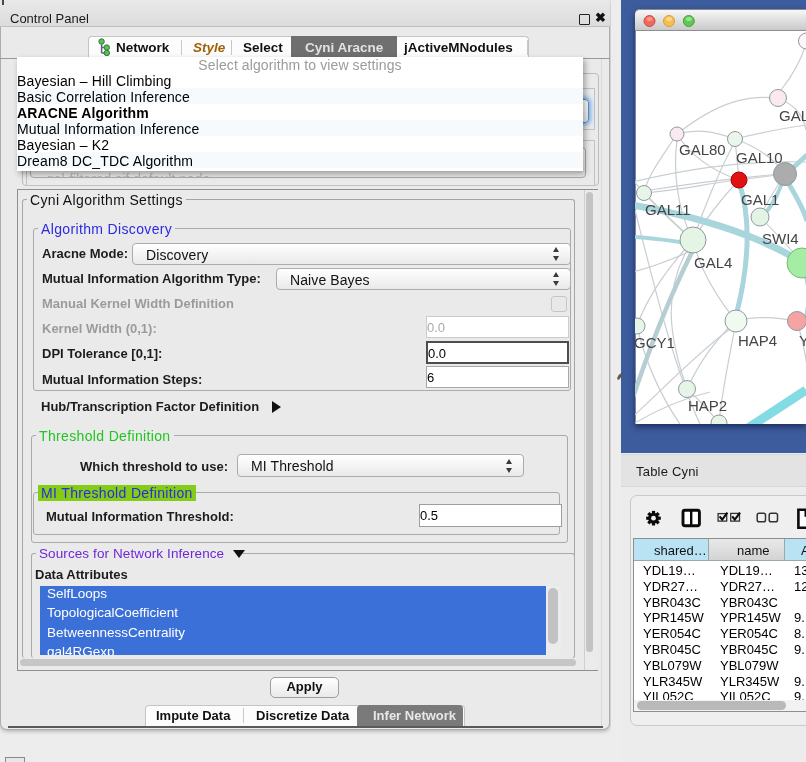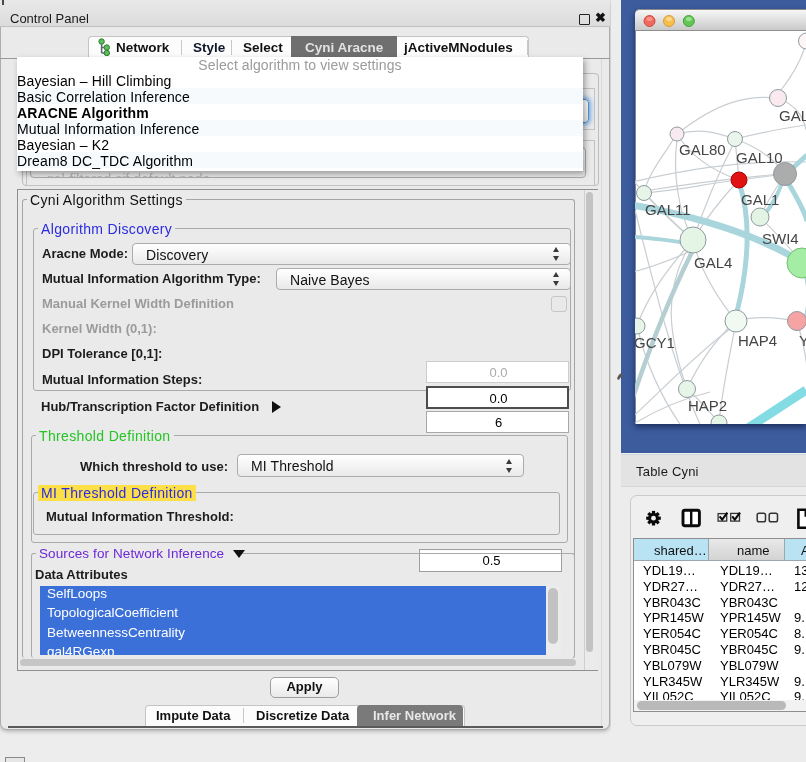--- a/index.html
+++ b/index.html
@@ -10,21 +10,21 @@
 .lbl{position:absolute;font-size:13px;font-weight:bold;color:#1c1c1c;white-space:nowrap;}
 .dis{color:#9b9b9b;}
 .combo{position:absolute;background:linear-gradient(#ffffff,#f2f2f2 60%,#e9e9e9);
   border:1px solid #acacac;border-radius:4px;box-sizing:border-box;
   font-size:13px;color:#111;}
 .combo .tx{position:absolute;left:13px;top:2.5px;white-space:nowrap;font-size:14px;letter-spacing:0.1px;}
 .stp{position:absolute;right:9px;top:50%;width:9px;height:14px;margin-top:-7px;}
 .stp:before{content:"";position:absolute;left:1px;top:0;border-left:3.5px solid transparent;border-right:3.5px solid transparent;border-bottom:5px solid #3a3a3a;}
 .stp:after{content:"";position:absolute;left:1px;bottom:0;border-left:3.5px solid transparent;border-right:3.5px solid transparent;border-top:5px solid #3a3a3a;}
 .inp{position:absolute;background:#fff;box-sizing:border-box;font-size:13px;
-  text-align:center;padding:3px 6px 0 8px;margin-top:45px;}
+  text-align:left;padding:3px 6px 0 0;}
 .grp{position:absolute;border:1px solid #aaaaaa;border-radius:3px;box-sizing:border-box;}
 .gtit{position:absolute;top:-8px;left:4px;background:#EAEAEA;padding:0 3px;font-size:14px;letter-spacing:0.35px;white-space:nowrap;}
 .vsep{position:absolute;width:1px;background:#c8c8c8;}
 </style>
 </head>
 <body>
 
 <div class="abs" style="left:0;top:5;width:610px;height:730px;background:#EAEAEA;border:1px solid #adadad;border-radius:0 0 7px 7px;box-sizing:border-box;box-shadow:0 1px 4px rgba(0,0,0,0.3);"></div>
 <div class="abs" style="left:0;top:5;width:610px;height:26px;background:linear-gradient(#e9e9e9,#dcdcdc);border-bottom:1px solid #c0c0c0;"></div>
 <div class="abs" style="left:10px;top:11px;font-size:13px;color:#1a1a1a;">Control Panel</div>
@@ -38,21 +38,21 @@
 <div class="vsep" style="left:181px;top:40px;height:15px;"></div>
 <div class="vsep" style="left:231px;top:40px;height:15px;"></div>
 <div class="vsep" style="left:527px;top:40px;height:15px;"></div>
 <svg class="abs" style="left:97px;top:38px;" width="14" height="18" viewBox="0 0 14 18">
   <path d="M4.6 4 L4.6 15 M4.6 9.5 L9.6 9.5 M4.6 15 L9.6 15" stroke="#5c6575" stroke-width="1.5" fill="none"></path>
   <circle cx="4.6" cy="3.5" r="2.7" fill="#5fbd5f" stroke="#2a7d2a" stroke-width="1"></circle>
   <circle cx="9.8" cy="9.5" r="2.7" fill="#5fbd5f" stroke="#2a7d2a" stroke-width="1"></circle>
   <circle cx="9.8" cy="15" r="2.7" fill="#5fbd5f" stroke="#2a7d2a" stroke-width="1"></circle>
 </svg>
 <div class="abs" style="left:116px;top:40px;font-size:13.5px;font-weight:bold;color:#111;">Network</div>
-<div class="abs" style="left:193px;top:40px;font-size:13.5px;font-weight:bold;color:#0f172a;">Style</div>
+<div class="abs" style="left:193px;top:40px;font-size:13.5px;font-weight:bold;color:#a16207;font-style:italic;">Style</div>
 <div class="abs" style="left:243px;top:40px;font-size:13.5px;font-weight:bold;color:#111;">Select</div>
 <div class="abs" style="left:291px;top:36px;width:106px;height:22px;background:#6f6f6f;"></div>
 <div class="abs" style="left:305px;top:40px;font-size:13.5px;font-weight:bold;color:#e2e2e2;">Cyni Aracne</div>
 <div class="abs" style="left:404px;top:40px;font-size:13.5px;font-weight:bold;color:#111;">jActiveMNodules</div>
 
 <div class="abs" style="left:22px;top:73px;width:577px;height:113px;border:1px solid #bdbdbd;border-radius:4px;box-sizing:border-box;"></div>
 <div class="abs" style="left:26px;top:88px;width:569px;height:42px;border:1px solid #c2c2c2;box-sizing:border-box;"></div>
 <div class="abs" style="left:26px;top:140px;width:569px;height:46px;border:1px solid #c2c2c2;box-sizing:border-box;"></div>
 <div class="combo" style="left:30px;top:99px;width:559px;height:24px;box-shadow:0 0 4px 2px #7db1e8;border-color:#4e8fd0;"></div>
 <div class="combo" style="left:30px;top:147px;width:556px;height:31px;overflow:hidden;">
@@ -96,21 +96,21 @@
 <div class="grp" style="left:31px;top:435px;width:537px;height:108px;">
   <div class="gtit" style="color:#22c522;">Threshold Definition</div>
 </div>
 <div class="lbl" style="left:80px;top:459px;">Which threshold to use:</div>
 <div class="combo" style="left:237px;top:454px;width:287px;height:23px;">
     <span class="tx">MI Threshold</span>
     <span class="stp"></span>
   </div>
 
 <div class="grp" style="left:33px;top:492px;width:527px;height:43px;">
-  <div class="gtit" style="color:#2b2be0;background:#fde047;">MI Threshold Definition</div>
+  <div class="gtit" style="color:#2b2be0;background:#84cc16;">MI Threshold Definition</div>
 </div>
 <div class="lbl" style="left:46px;top:509px;">Mutual Information Threshold:</div>
 <div class="inp" style="left:419px;top:504px;width:143px;height:23px;border:1px solid #9e9e9e;color:#000;">0.5</div>
 
 <div class="grp" style="left:31px;top:553px;width:544px;height:105px;border-bottom:none;">
   <div class="gtit" style="color:#6d28d9;font-size:13.5px;letter-spacing:0.1px;">Sources for Network Inference &nbsp;&nbsp;</div>
 </div>
 <div class="abs" style="left:233px;top:550px;width:0;height:0;border-left:6px solid transparent;border-right:6px solid transparent;border-top:8px solid #111;"></div>
 <div class="lbl" style="left:35px;top:567px;">Data Attributes</div>
 

